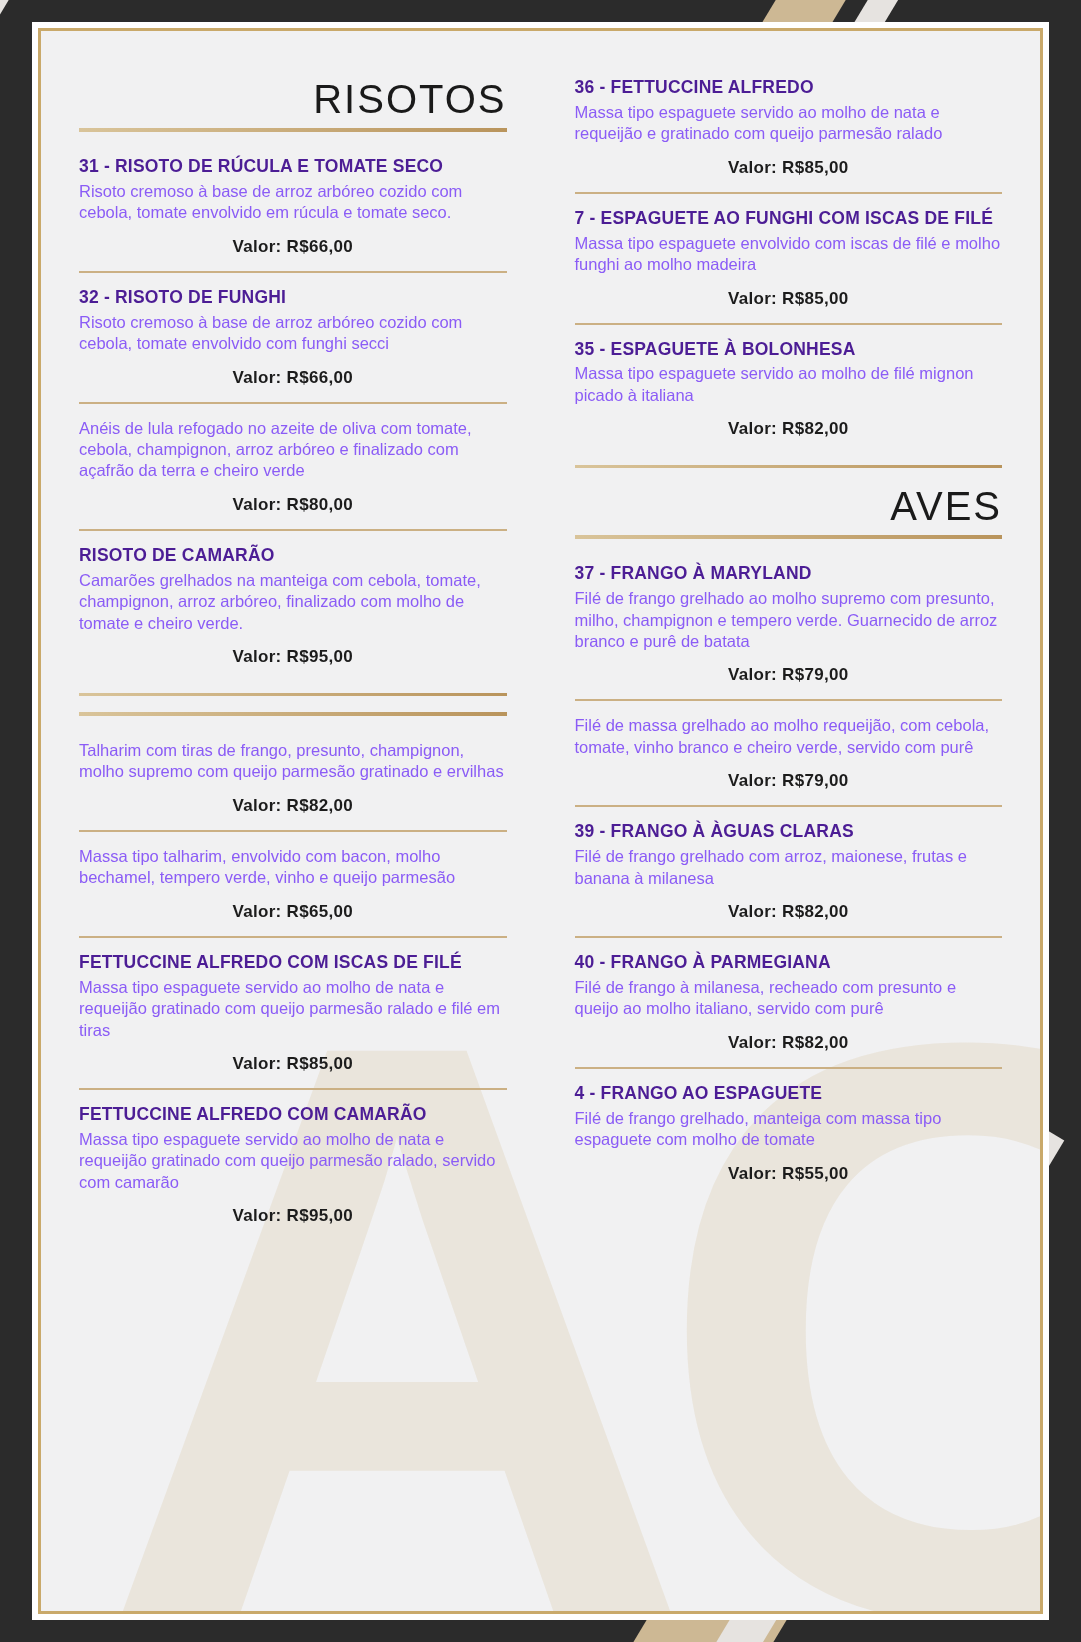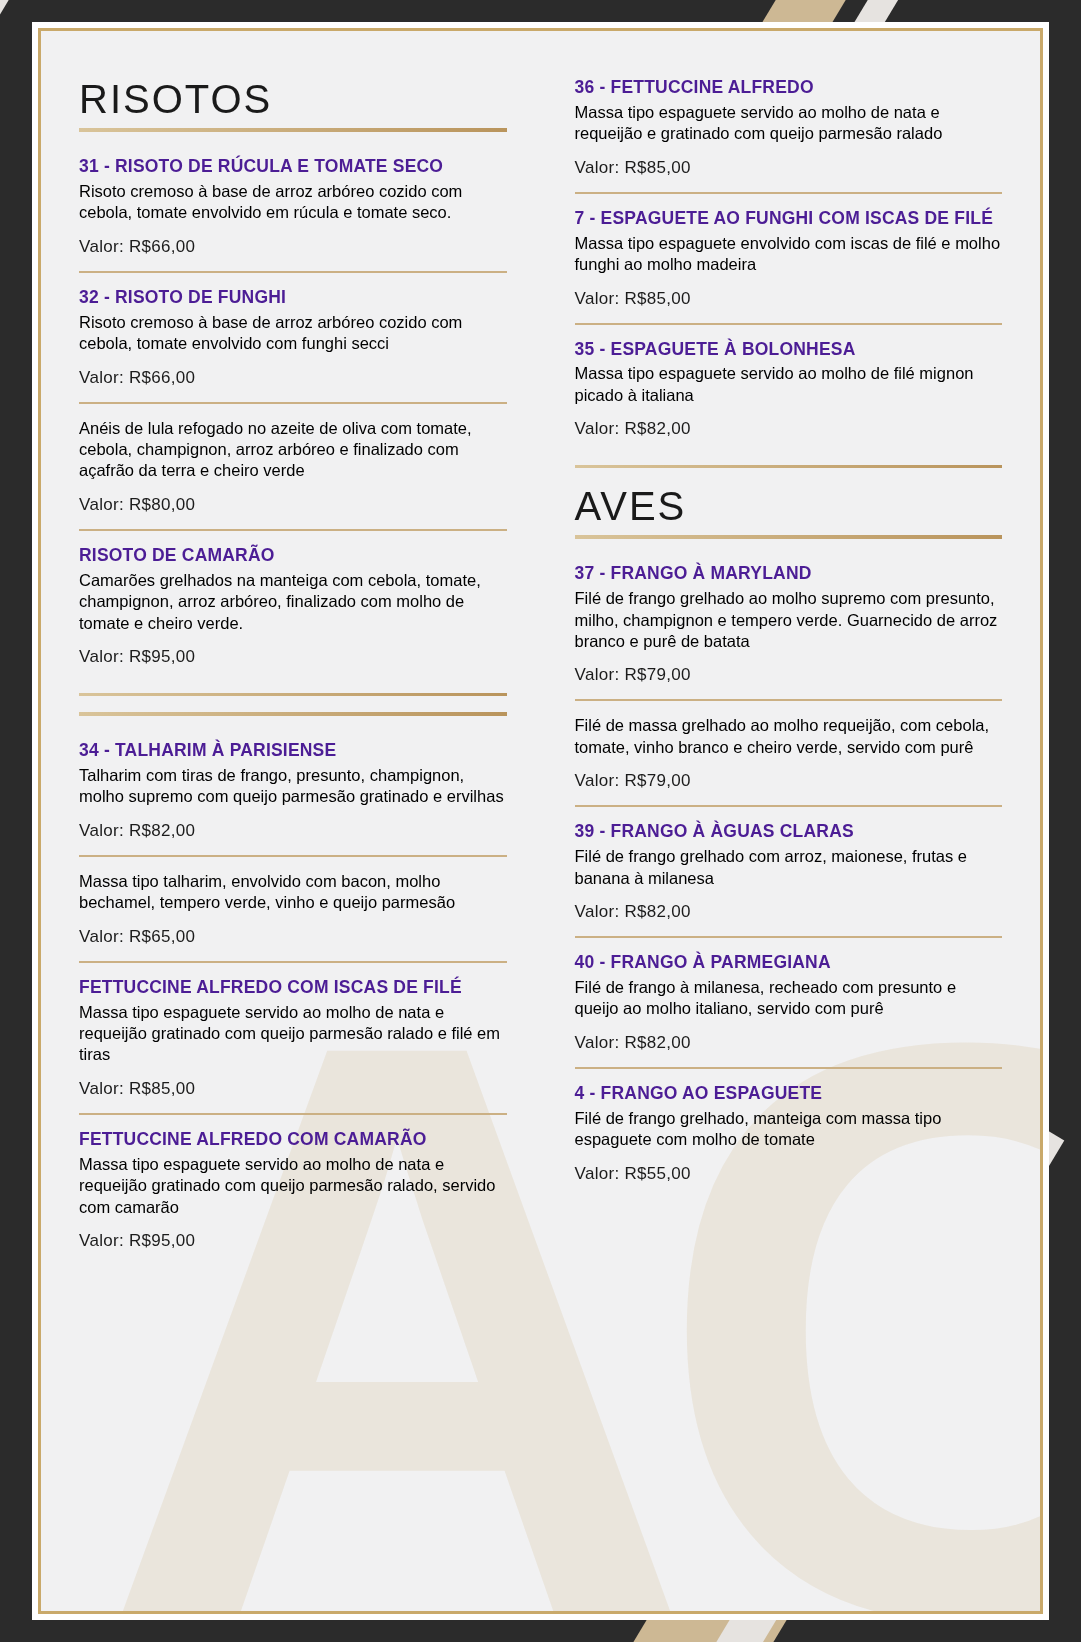--- a/index.html
+++ b/index.html
@@ -84,21 +84,21 @@
   }
   .col {
     width: 50%;
     box-sizing: border-box;
   }
   .col-left  { padding-right: 34px; }
   .col-right { padding-left: 34px; }
 
   
   .section-title {
-    text-align: left;
+    text-align: right;
     font-size: 40px;
     font-weight: 400;
     letter-spacing: 2px;
     color: #1a1a1a;
     margin: 0 0 6px 0;
     font-family: "Liberation Sans", sans-serif;
   }
   .title-rule {
     height: 4px;
     background: linear-gradient(to right, #d9c49a, #b9945c);
@@ -115,28 +115,29 @@
   .item-name {
     font-size: 17.5px;
     font-weight: bold;
     color: #4c1d95;
     margin: 0 0 3px 0;
     line-height: 1.25;
     letter-spacing: .2px;
   }
   .item-desc {
     font-size: 16.5px;
-    color: #000000;
+    color: #8b5cf6;
     margin: 0;
     line-height: 1.30;
   }
   .item-price {
     font-size: 17px;
-    font-weight: normal;
+    font-weight: bold;
     color: #1c1c1c;
+    text-align: center;
     margin: 13px 0 0 0;
     letter-spacing: .3px;
   }
   .divider {
     height: 2px;
     background: #cbb084;
     margin: 14px 0 14px 0;
   }
 </style>
 </head>
@@ -193,21 +194,20 @@
           <p class="item-desc">Camarões grelhados na manteiga com cebola, tomate, champignon, arroz arbóreo, finalizado com molho de tomate e cheiro verde.</p>
           <p class="item-price">Valor: R$95,00</p>
         </div>
       </div>
 
       <div>
         <div class="section-top-rule"></div>
         <div class="title-rule"></div>
 
         <div class="item">
-          <p class="item-name">34 - TALHARIM À PARISIENSE</p>
           <p class="item-desc">Talharim com tiras de frango, presunto, champignon, molho supremo com queijo parmesão gratinado e ervilhas</p>
           <p class="item-price">Valor: R$82,00</p>
         </div>
         <div class="divider"></div>
 
         <div class="item">
           <p class="item-desc">Massa tipo talharim, envolvido com bacon, molho bechamel, tempero verde, vinho e queijo parmesão</p>
           <p class="item-price">Valor: R$65,00</p>
         </div>
         <div class="divider"></div>

